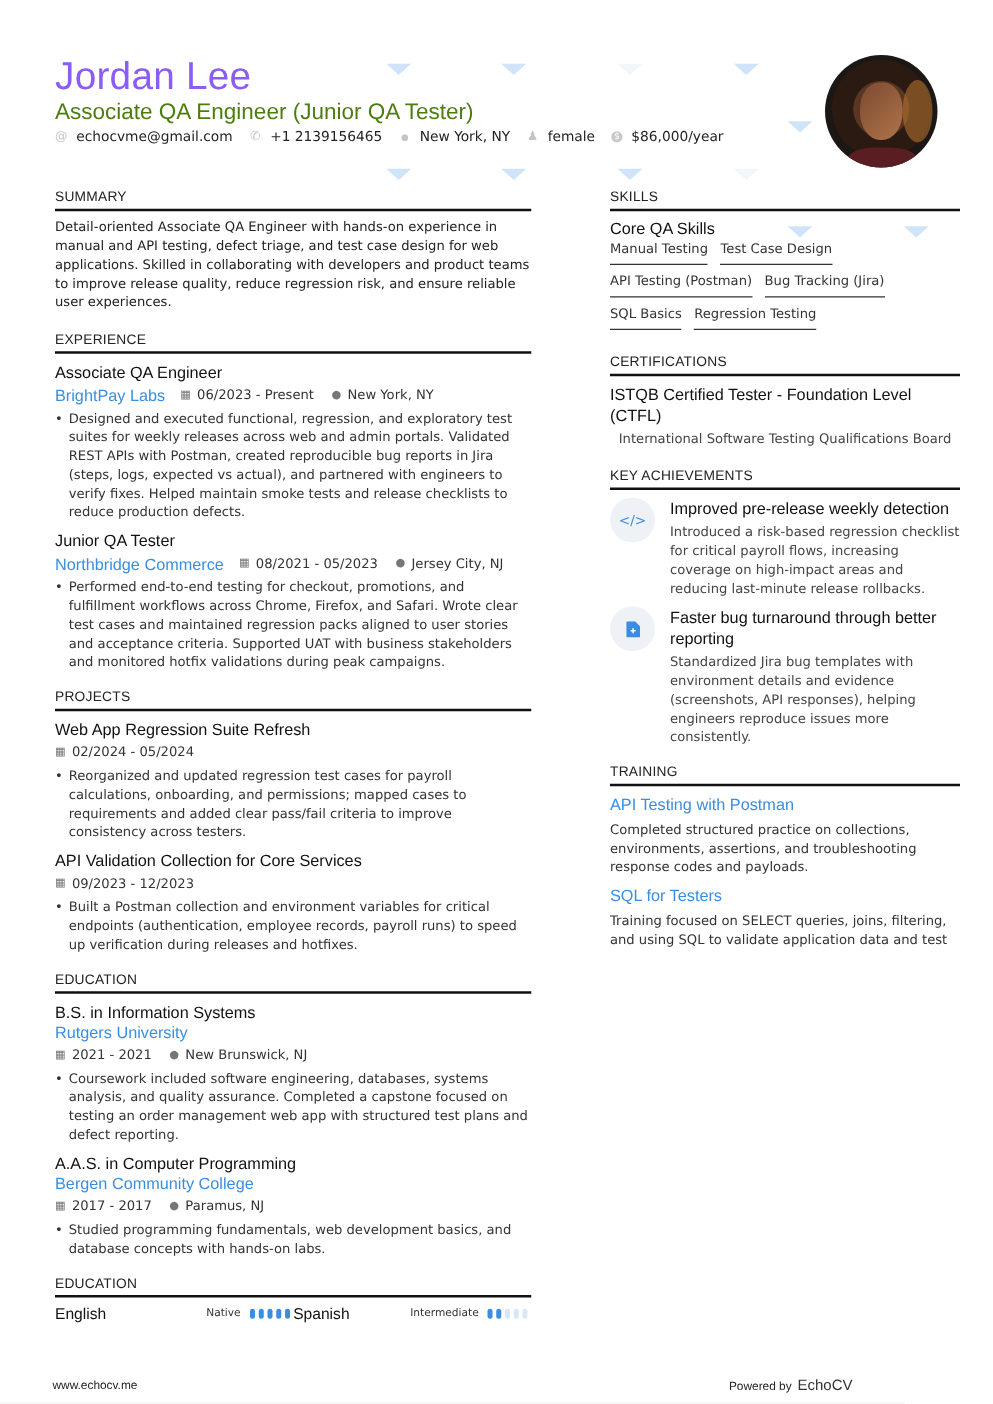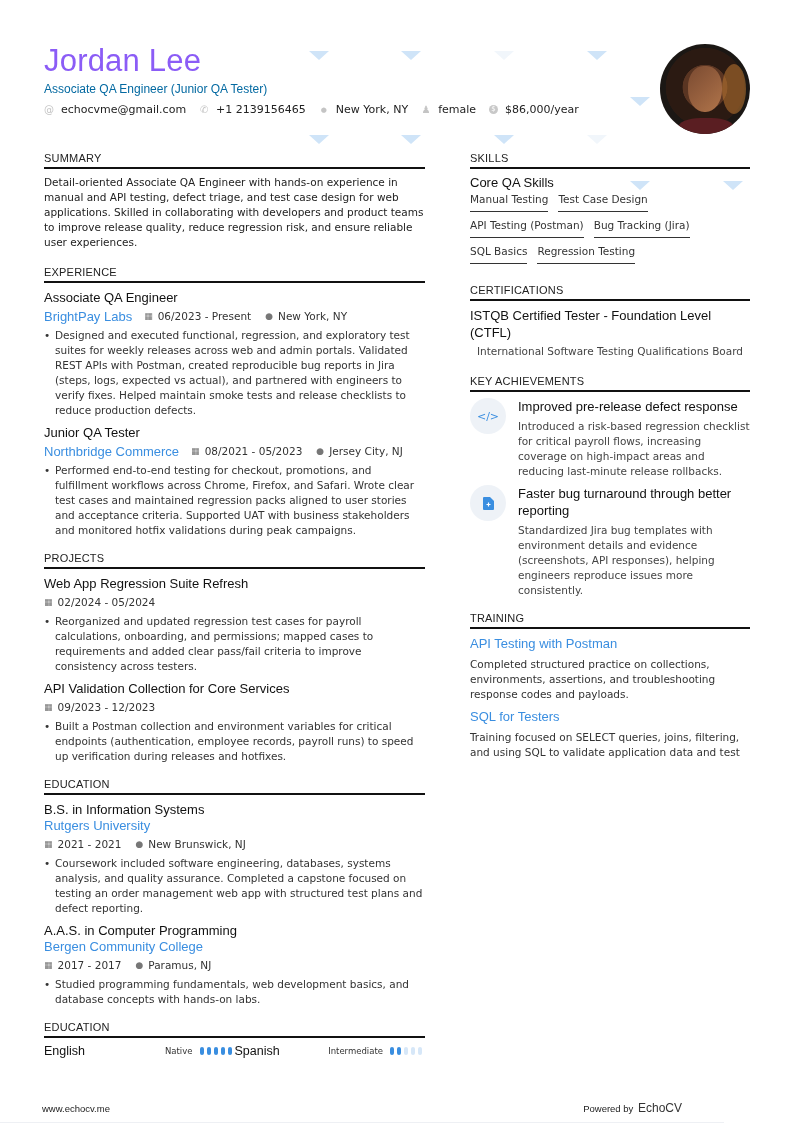--- a/index.html
+++ b/index.html
@@ -4,35 +4,35 @@
 <style>
   * { box-sizing: border-box; margin: 0; padding: 0; }
   html, body { width: 794px; height: 1123px; background: #ffffff; }
   body { position: relative; font-family: "DejaVu Sans", sans-serif; color: #222; overflow: hidden; }
 
   .tri { position: absolute; width: 0; height: 0; border-left: 10px solid transparent; border-right: 10px solid transparent; border-top: 9px solid #cfe4f8; }
   .tri.faint { border-top-color: #f1f6fb; }
 
   .header { position: absolute; left: 44px; top: 44px; width: 600px; }
   .name { font-family: "Liberation Sans", sans-serif; font-size: 31px; font-weight: 400; color: #8b5cf6; letter-spacing: 0.2px; line-height: 34px; }
-  .title { font-family: "Liberation Sans", sans-serif; font-size: 12px; color: #0369a1; margin-top: 2px; line-height: 18px; }
+  .title { font-family: "Liberation Sans", sans-serif; font-size: 18px; color: #4d7c0f; margin-top: 2px; line-height: 18px; }
   .contacts { display: flex; align-items: center; margin-top: 5px; font-size: 11px; color: #222; }
   .contact { display: flex; align-items: center; margin-right: 13px; white-space: nowrap; }
   .contact .ico { color: #c4c4c4; font-size: 10px; margin-right: 7px; width: 10px; text-align: center; }
 
   .avatar { position: absolute; left: 660px; top: 44px; width: 90px; height: 90px; border-radius: 50%;
     background: radial-gradient(circle at 50% 48%, #8a5a3c 0 22%, #5a3522 23% 34%, #2b1a12 35% 60%, #1b1714 61% 100%);
     overflow: hidden; }
   .avatar .face { position: absolute; left: 28px; top: 22px; width: 34px; height: 46px; border-radius: 45% 45% 48% 48%; background: linear-gradient(135deg, #7a4a31, #b0744a); }
   .avatar .shirt { position: absolute; left: 18px; top: 74px; width: 56px; height: 24px; border-radius: 40% 40% 0 0; background: #5a1e22; }
   .avatar .hairglow { position: absolute; right: 4px; top: 20px; width: 24px; height: 50px; border-radius: 50%; background: rgba(190,120,50,0.55); }
 
   .col { position: absolute; }
   .left { left: 44px; top: 152px; width: 381px; }
-  .right { left: 470px; top: 152px; width: 280px; }
+  .right { left: 488px; top: 152px; width: 280px; }
 
   .sec-h { font-family: "Liberation Sans", sans-serif; font-size: 11px; color: #222; letter-spacing: 0.2px; padding-bottom: 3px; border-bottom: 2.5px solid #111; margin-bottom: 6px; }
   .section { margin-bottom: 16px; }
   .para { font-size: 10.5px; line-height: 15px; color: #222; }
 
   .item-title { font-family: "Liberation Sans", sans-serif; font-size: 13px; color: #111; line-height: 17px; margin-top: 2px; }
   .org-row { display: flex; align-items: center; margin-top: 2px; line-height: 17px; }
   .org { font-family: "Liberation Sans", sans-serif; font-size: 13px; color: #3a8ee0; margin-right: 12px; }
   .meta { font-size: 10.5px; color: #333; display: flex; align-items: center; margin-right: 14px; white-space: nowrap; }
   .meta .ico { color: #777; font-size: 9px; margin-right: 5px; }
@@ -281,21 +281,21 @@
     <div class="sec-h">CERTIFICATIONS</div>
     <div class="cert-name">ISTQB Certified Tester - Foundation Level (CTFL)</div>
     <div class="cert-org">International Software Testing Qualifications Board</div>
   </div>
 
   <div class="section" style="margin-bottom:14px;">
     <div class="sec-h">KEY ACHIEVEMENTS</div>
     <div class="ach">
       <div class="ach-icon">&lt;/&gt;</div>
       <div>
-        <div class="ach-title">Improved pre-release defect response</div>
+        <div class="ach-title">Improved pre-release weekly detection</div>
         <div class="ach-desc">Introduced a risk-based regression checklist for critical payroll flows, increasing coverage on high-impact areas and reducing last-minute release rollbacks.</div>
       </div>
     </div>
     <div class="ach">
       <div class="ach-icon">
         <svg width="11" height="13" viewBox="0 0 11 13">
             <path d="M0 1a1 1 0 0 1 1-1h6l4 4v8a1 1 0 0 1-1 1H1a1 1 0 0 1-1-1z" fill="#3a8ee0"></path>
             <path d="M5.5 5.5v4M3.5 7.5h4" stroke="#fff" stroke-width="1.2"></path>
           </svg>
       </div>

